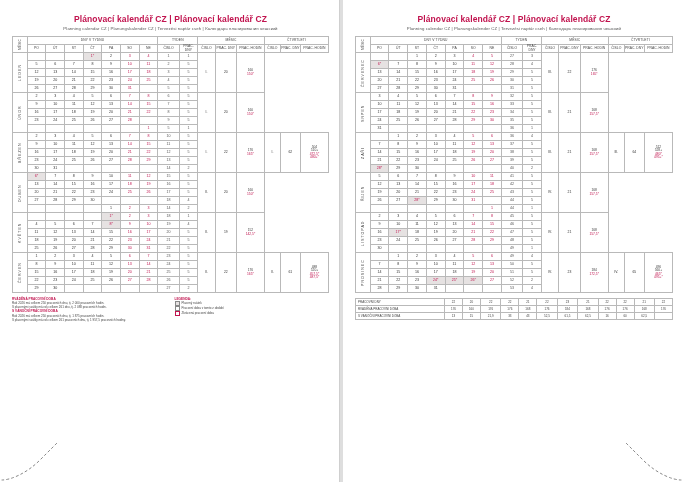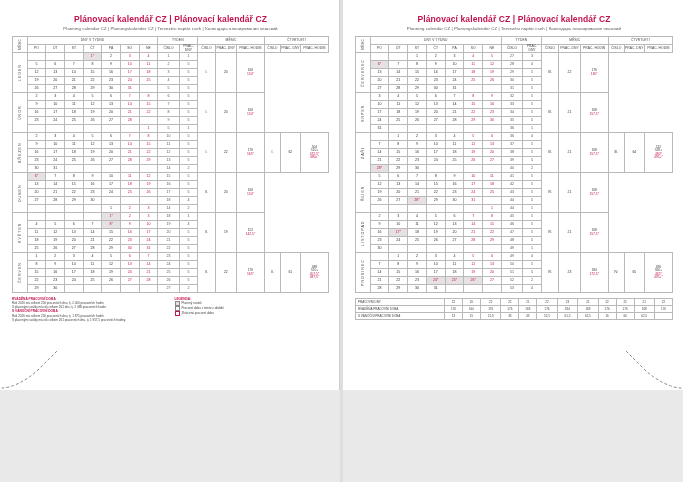--- a/index.html
+++ b/index.html
@@ -4,21 +4,21 @@
 <style>
   html,body{margin:0;padding:0;}
   body{
     width:683px;height:482px;
     background:#e9e9e9;
     font-family:"Liberation Sans", sans-serif;
     overflow:hidden;
   }
   .spread{position:relative;width:683px;height:482px;}
   .page{
-    position:absolute;top:0;height:390px;width:340px;
+    position:absolute;top:0;height:482px;width:340px;
     background:#ffffff;
     box-sizing:border-box;
   }
   .page.left{left:0;border-right:1px solid #cfcfcf;}
   .page.right{left:343px;}
   .gutter{position:absolute;left:340px;top:0;width:3px;height:482px;background:#dedede;}
 
   .page-inner{position:absolute;left:0;top:0;right:0;bottom:0;padding:14px 10px 8px 12px;box-sizing:border-box;}
 
   .title{

